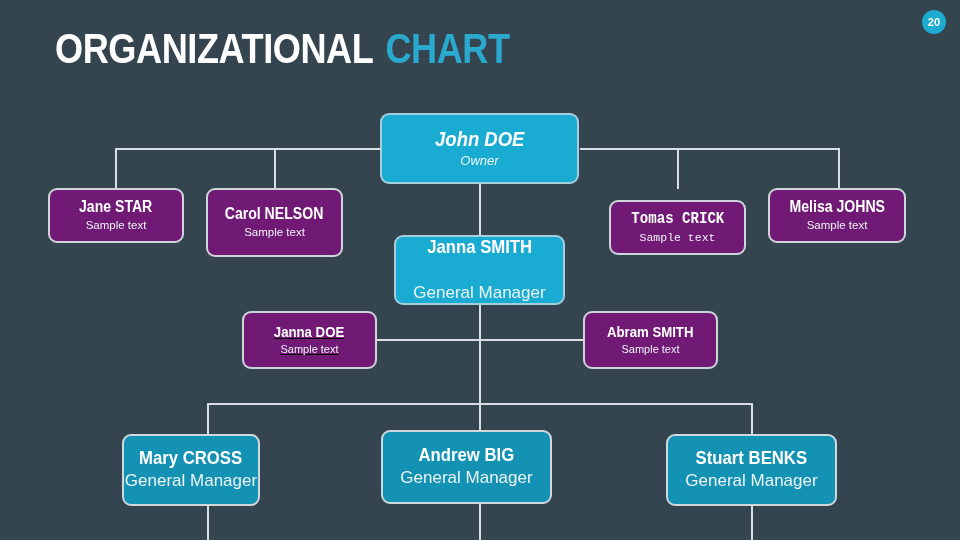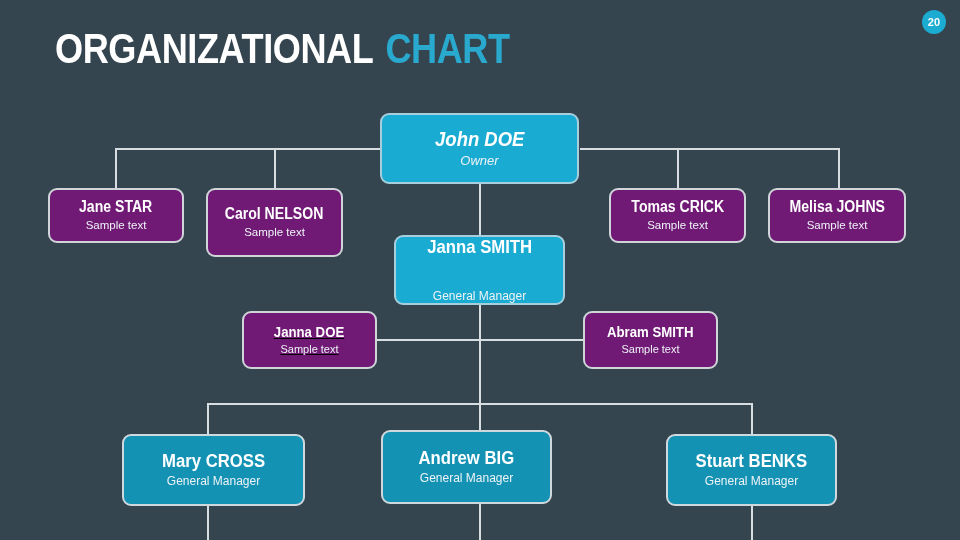--- a/index.html
+++ b/index.html
@@ -91,21 +91,21 @@
   }
 
   .node.accent        { background: #1aabd2; border-color: #a6cedc; }
   .node.accent-dark   { background: #1392b4; border-color: #cfd8dd; }
   .node.gray          { background: #701a75; border-color: #cfd5d9; }
 
   
   .size-lg .name { font-size: 21px; }
   .size-lg .role { font-size: 13px; }
   .size-md .name { font-size: 19px; }
-  .size-md .role { font-size: 12px; }
+  .size-md .role { font-size: 17px; }
   .size-sm .name { font-size: 16px; }
   .size-sm .role { font-size: 11.5px; }
   .size-xs .name { font-size: 15px; }
   .size-xs .role { font-size: 11px; }
 </style>
 </head>
 <body>
 
 <div id="slide">
 
@@ -146,21 +146,21 @@
   <div class="node gray size-sm" style="left:48px; top:188px; width:136px; height:55px;">
     <div class="name">Jane STAR</div>
     <div class="role">Sample text</div>
   </div>
 
   <div class="node gray size-sm" style="left:206px; top:188px; width:137px; height:69px;">
     <div class="name">Carol NELSON</div>
     <div class="role">Sample text</div>
   </div>
 
-  <div class="node gray size-sm" style="left:609px; top:188px; width:137px; height:55px;">
+  <div class="node gray size-sm" style="left:609px; top:200px; width:137px; height:55px;font-family:Liberation Mono, monospace;">
     <div class="name">Tomas CRICK</div>
     <div class="role">Sample text</div>
   </div>
 
   <div class="node gray size-sm" style="left:768px; top:188px; width:138px; height:55px;">
     <div class="name">Melisa JOHNS</div>
     <div class="role">Sample text</div>
   </div>
 
   <div class="node accent size-md" style="left:394px; top:235px; width:171px; height:70px;justify-content:space-between;">
@@ -171,21 +171,21 @@
   <div class="node gray size-xs" style="left:242px; top:311px; width:135px; height:58px;text-decoration:underline;">
     <div class="name">Janna DOE</div>
     <div class="role">Sample text</div>
   </div>
 
   <div class="node gray size-xs" style="left:583px; top:311px; width:135px; height:58px;">
     <div class="name">Abram SMITH</div>
     <div class="role">Sample text</div>
   </div>
 
-  <div class="node accent-dark size-md" style="left:122px; top:434px; width:183px; height:72px;">
+  <div class="node accent-dark size-md" style="left:122px; top:434px; width:138px; height:72px;">
     <div class="name">Mary CROSS</div>
     <div class="role">General Manager</div>
   </div>
 
   <div class="node accent-dark size-md" style="left:381px; top:430px; width:171px; height:74px;">
     <div class="name">Andrew BIG</div>
     <div class="role">General Manager</div>
   </div>
 
   <div class="node accent-dark size-md" style="left:666px; top:434px; width:171px; height:72px;">

